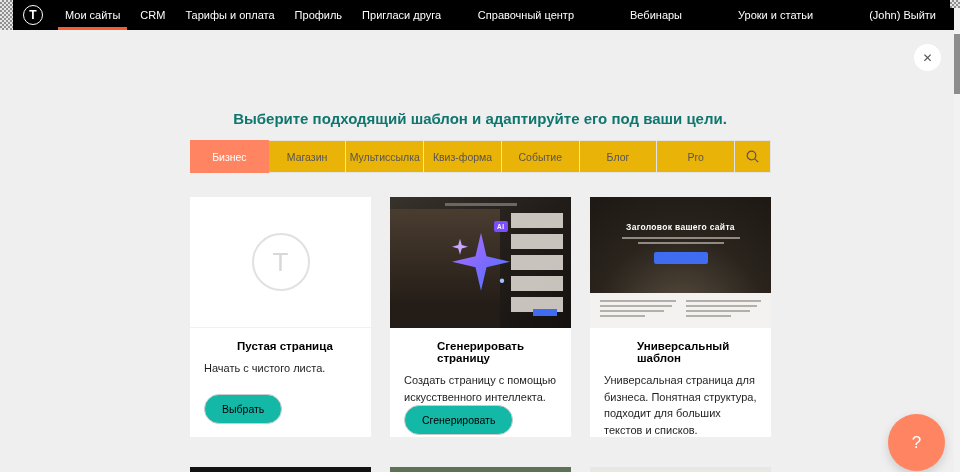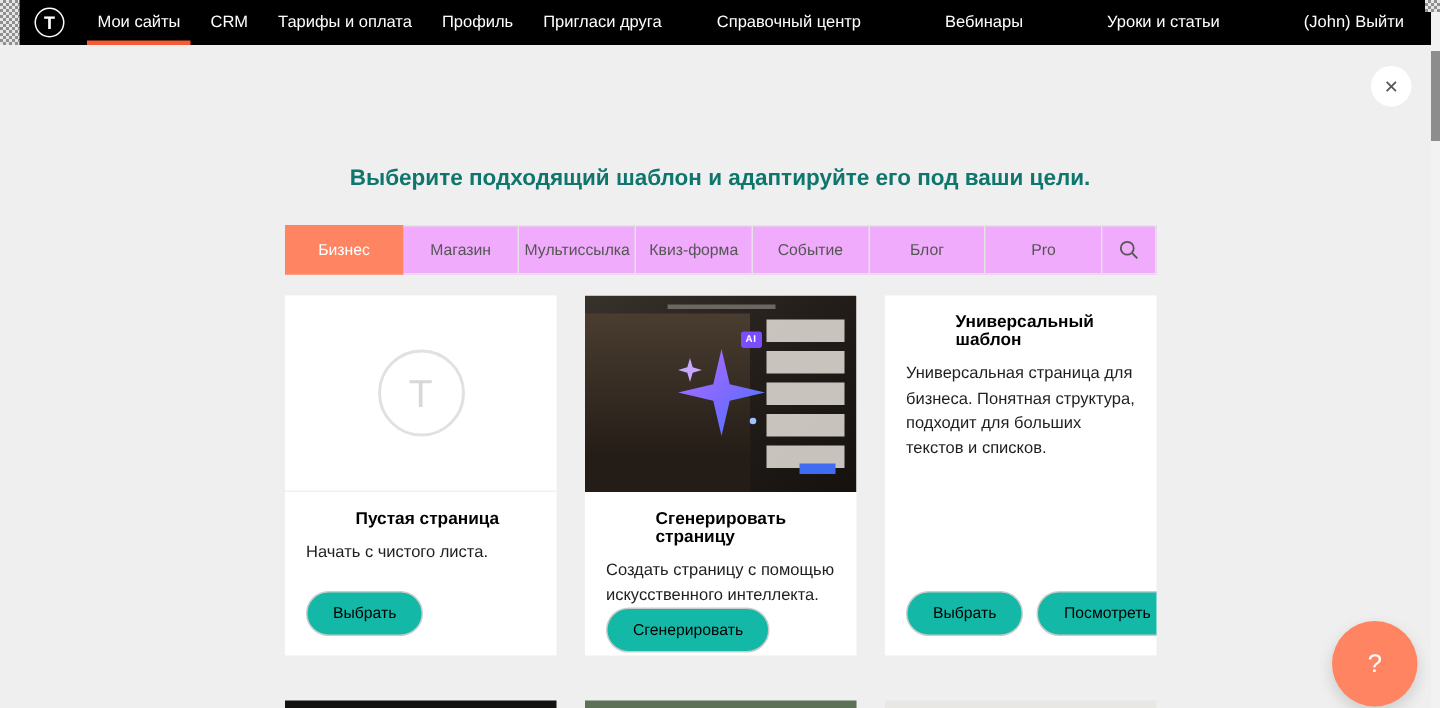--- a/index.html
+++ b/index.html
@@ -28,22 +28,22 @@
   
   .close-btn { position:absolute; top:44px; right:19px; width:27px; height:27px;
     border-radius:50%; background:#fff; border:none; color:#555; font-size:12px;
     display:flex; align-items:center; justify-content:center; cursor:pointer; }
   .page-title { position:absolute; top:48px; left:0; right:0; text-align:center;
     font-size:40px; font-weight:300; color:#7d8082; letter-spacing:0.5px; }
   .page-subtitle { position:absolute; top:110px; left:0; right:0; text-align:center;
     font-size:15px; font-weight:700; color:#0f766e; }
 
   
-  .tabs { position:absolute; top:150px; left:190px; width:581px; height:33px; display:flex; }
-  .tab { flex:1 1 0; background:#f0abfc; border:1px solid #e4e4e4; border-left:none;
+  .tabs { position:absolute; top:140px; left:190px; width:581px; height:33px; display:flex; }
+  .tab { flex:1 1 0; background:#eab308; border:1px solid #e4e4e4; border-left:none;
     display:flex; align-items:center; justify-content:center; font-size:10.5px; color:#555;
     cursor:pointer; white-space:nowrap; }
   .tab:first-child { border-left:1px solid #e4e4e4; }
   .tab.active { background:#ff8562; border-color:#ff8562; color:#fff; }
   .tab.search { flex:0 0 36px; }
 
   
   .grid { position:absolute; top:197px; left:190px; width:581px;
     display:grid; grid-template-columns:repeat(3,1fr); gap:19px; }
   .card { background:#fff; height:240px; display:flex; flex-direction:column; overflow:hidden; }
@@ -227,20 +227,42 @@
       <div class="card-body">
         <div class="card-title">Сгенерировать страницу</div>
         <div class="card-desc">Создать страницу с помощью искусственного интеллекта.</div>
         <div class="card-actions">
           <button class="pill-btn">Сгенерировать</button>
         </div>
       </div>
     </div>
 
     <div class="card">
+      <div class="thumb">
+        <div class="uni-dark">
+          <div class="uni-title">Заголовок вашего сайта</div>
+          <div class="uni-sub"></div>
+          <div class="uni-sub short"></div>
+          <div class="uni-btn"></div>
+        </div>
+        <div class="uni-light">
+          <div class="uni-col">
+            <div class="tline"></div>
+            <div class="tline w95"></div>
+            <div class="tline w85"></div>
+            <div class="tline w60"></div>
+          </div>
+          <div class="uni-col">
+            <div class="tline"></div>
+            <div class="tline w95"></div>
+            <div class="tline w85"></div>
+            <div class="tline w60"></div>
+          </div>
+        </div>
+      </div>
       <div class="card-body">
         <div class="card-title">Универсальный шаблон</div>
         <div class="card-desc">Универсальная страница для бизнеса. Понятная структура, подходит для больших текстов и списков.</div>
         <div class="card-actions">
           <button class="pill-btn">Выбрать</button>
           <button class="pill-btn">Посмотреть</button>
         </div>
       </div>
     </div>
   </div>

